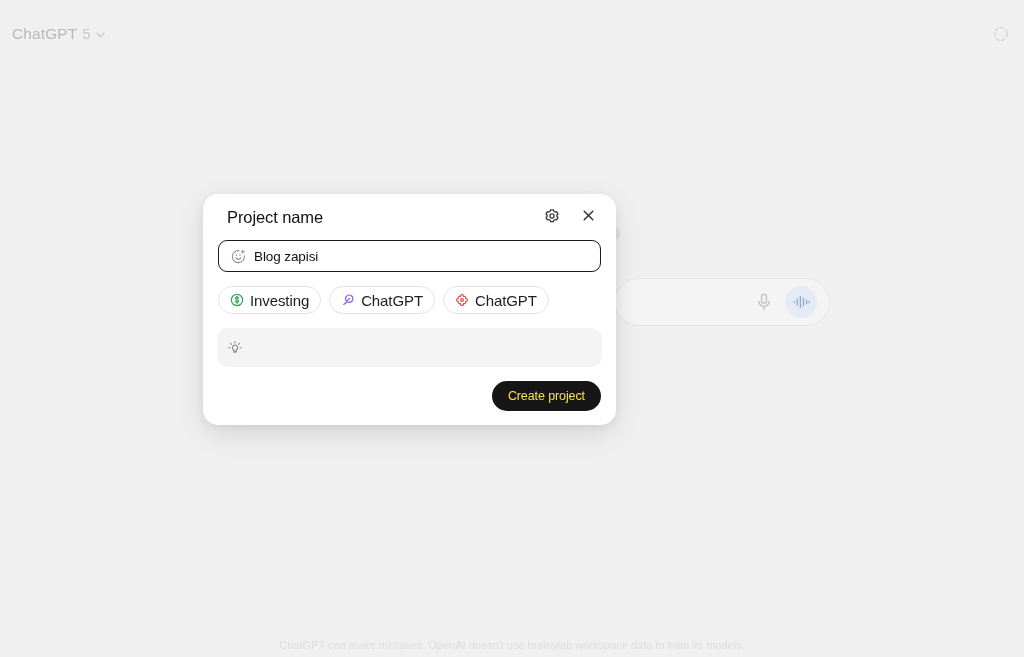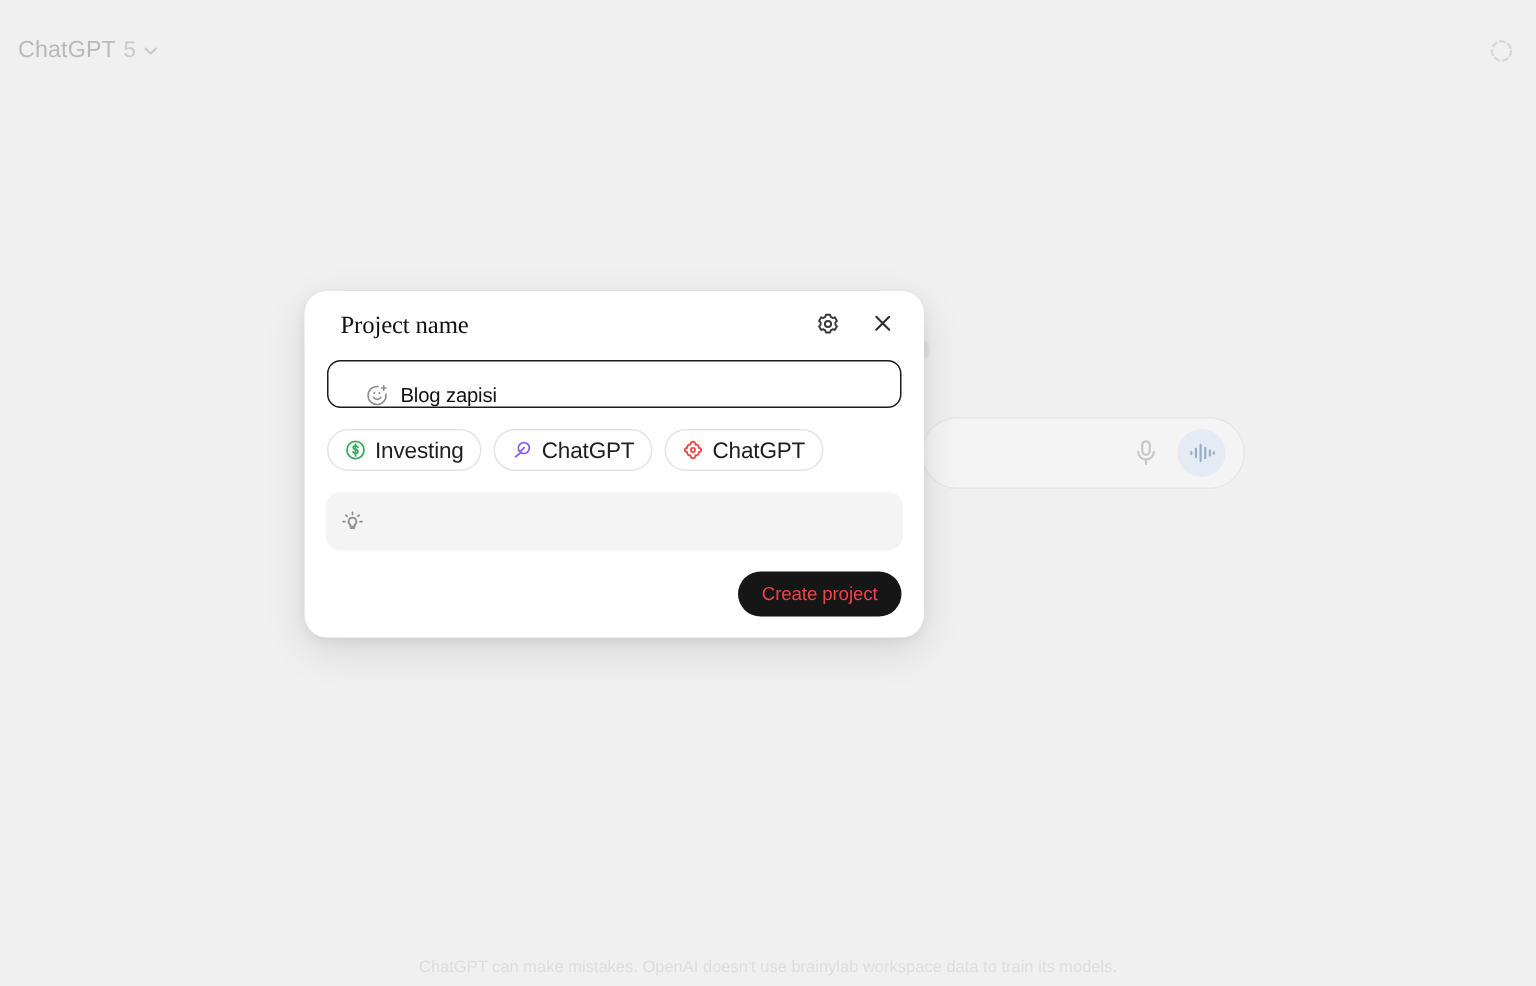--- a/index.html
+++ b/index.html
@@ -110,21 +110,20 @@
     overflow: hidden;
     padding: 0 14px 14px 14px;
   }
 
   #modal-header {
     height: 46px;
     display: flex;
     align-items: center;
     justify-content: space-between;
     padding: 0 1px 0 10px;
-    font-family: Liberation Serif, serif;
   }
   #modal-title {
     font-size: 16.5px;
     color: #111111;
     letter-spacing: -0.1px;
   }
   #header-actions { display: flex; align-items: center; gap: 10px; }
   .hdr-btn {
     width: 26px; height: 26px;
     display: flex; align-items: center; justify-content: center;
@@ -135,23 +134,23 @@
     color: #383838;
   }
 
   
   #name-field {
     margin: 0 1px;
     height: 32px;
     border: 1.2px solid #1b1b1b;
     border-radius: 9px;
     display: flex;
-    align-items: flex-end;
+    align-items: center;
     gap: 8px;
-    padding: 0 24px;
+    padding: 0 11px;
     background: #fff;
   }
   #emoji-btn {
     width: 16px; height: 16px;
     display: flex; align-items: center; justify-content: center;
     flex: 0 0 auto;
     color: #8a8a8a;
     cursor: pointer;
   }
   #name-input {
@@ -218,21 +217,21 @@
     margin-top: 14px;
     display: flex;
     justify-content: flex-end;
     padding-right: 1px;
   }
   #create-btn {
     height: 30px;
     border: none;
     border-radius: 17px;
     background: #161616;
-    color: #ef4444;
+    color: #fde047;
     font-family: "Liberation Sans", sans-serif;
     font-size: 12.5px;
     padding: 0 16px;
     cursor: pointer;
     letter-spacing: -0.1px;
   }
 </style>
 </head>
 <body>
 

